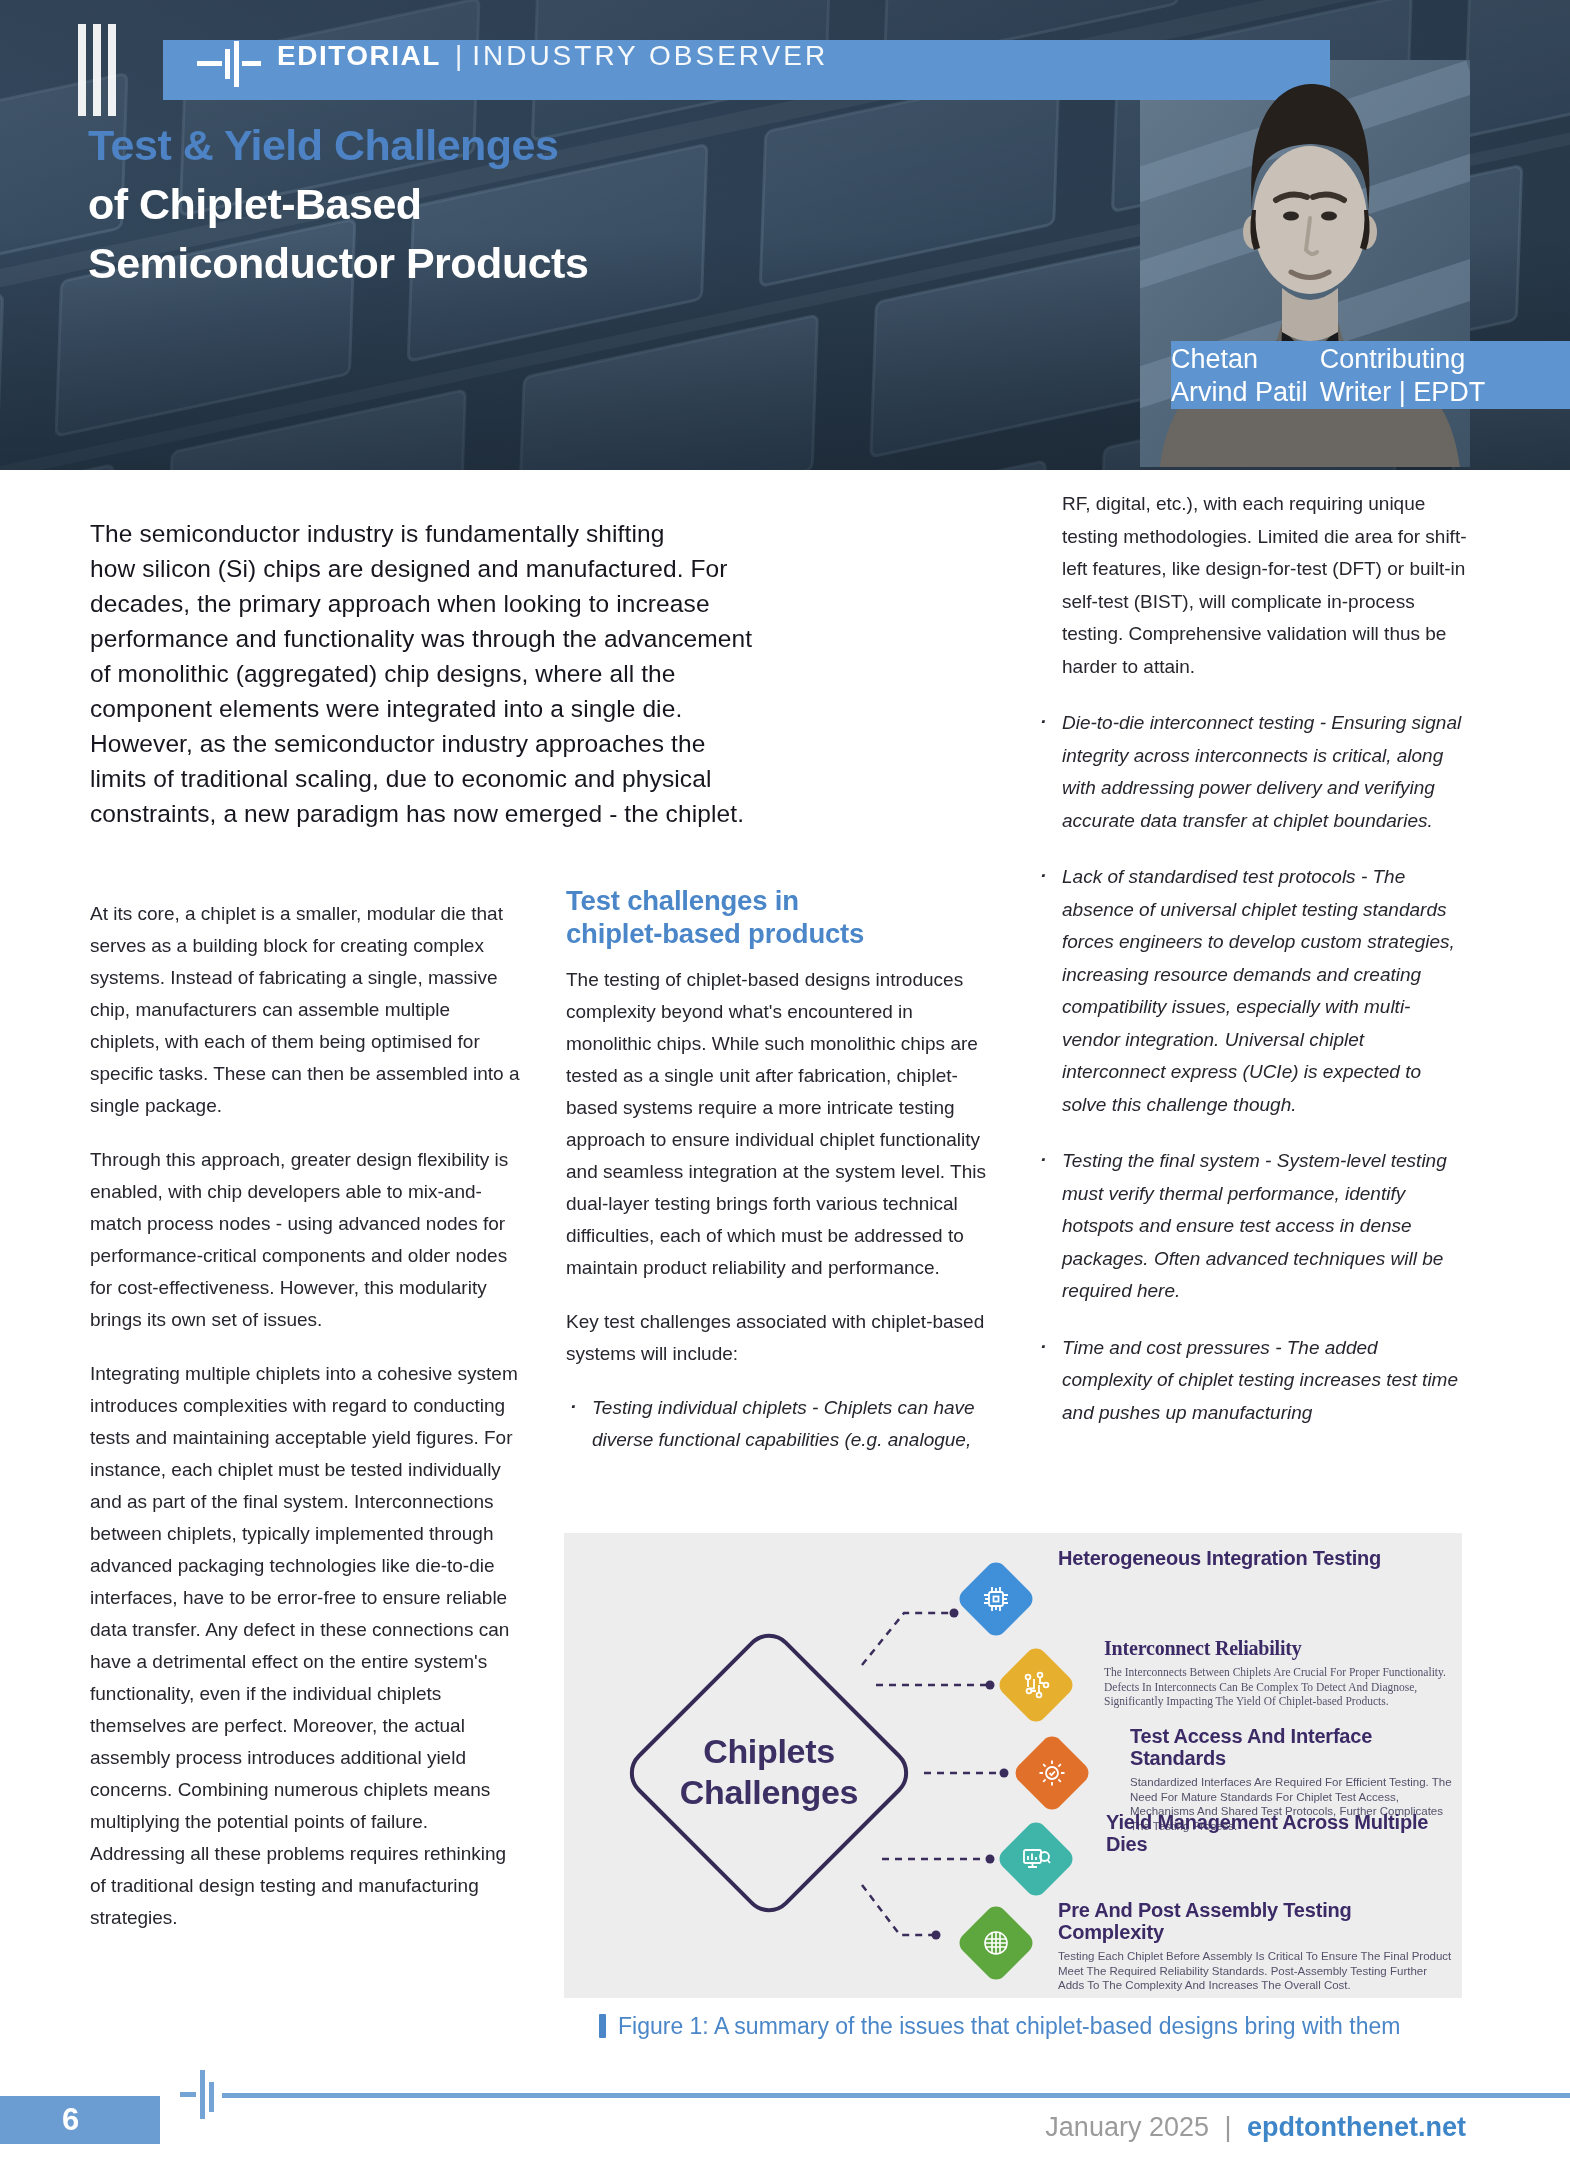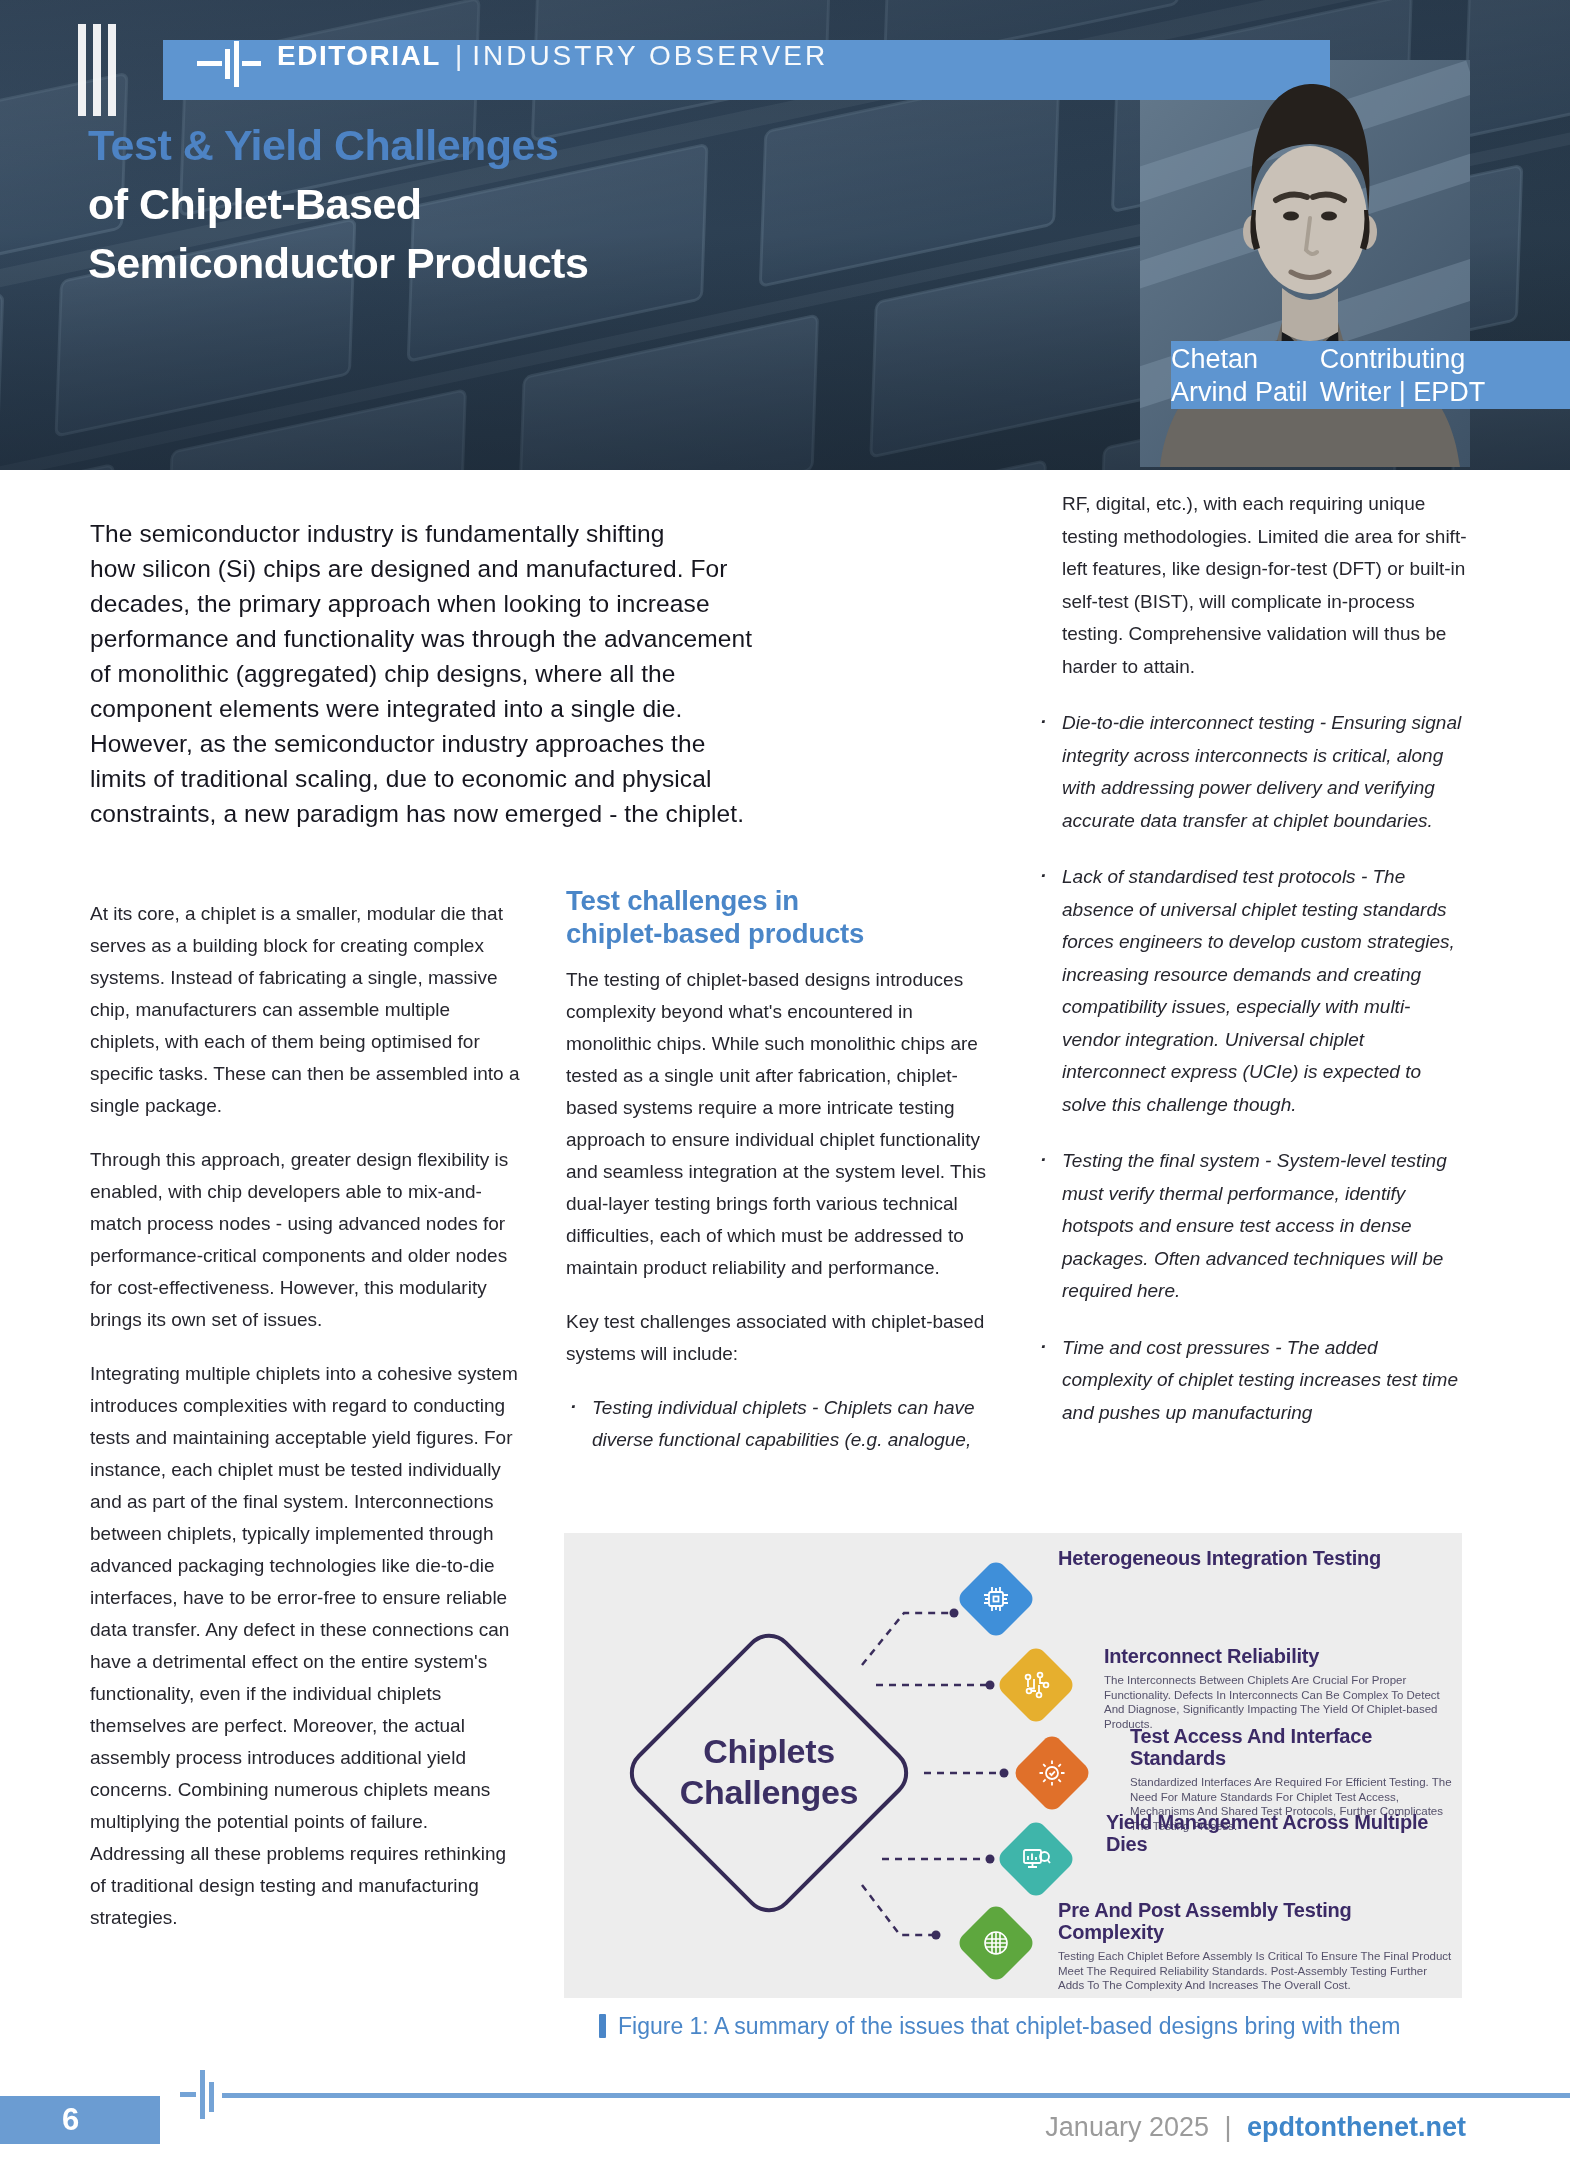--- a/index.html
+++ b/index.html
@@ -54,21 +54,21 @@
   .sm-diamond svg{transform:rotate(-45deg);}
   .d-blue{background:#3F8FD9;left:403px;top:37px;}
   .d-yellow{background:#E6AF2E;left:443px;top:123px;}
   .d-orange{background:#E0702A;left:459px;top:211px;}
   .d-teal{background:#3FB5AA;left:443px;top:297px;}
   .d-green{background:#5EA73E;left:403px;top:381px;}
   .fig-item{position:absolute;}
   .fig-item h4{margin:0;font-size:20px;line-height:22px;font-weight:700;color:#3B2A66;letter-spacing:-0.2px;}
   .fig-item .fig-body{margin-top:6px;font-size:11.5px;line-height:14.5px;color:#55516B;font-weight:500;}
   #fig-item-0{left:494px;top:14px;width:382px;}
-  #fig-item-1{left:540px;top:112px;width:356px;}
+  #fig-item-1{left:540px;top:104px;width:356px;font-family:Liberation Serif, serif;}
   #fig-item-2{left:566px;top:192px;width:330px;}
   #fig-item-3{left:542px;top:278px;width:354px;}
   #fig-item-4{left:494px;top:366px;width:396px;}
 
   .fig-caption{position:absolute;left:566px;top:2013px;font-size:23px;color:#4A86C8;font-weight:500;margin-left:33px;}
   .caption-marker{display:inline-block;width:7px;height:24px;background:#4A86C8;border-radius:1px;
         margin-right:12px;vertical-align:-4px;}
 
   
   .footer-rule{position:absolute;left:222px;top:2093px;width:1348px;height:5px;background:#74A3D6;}

